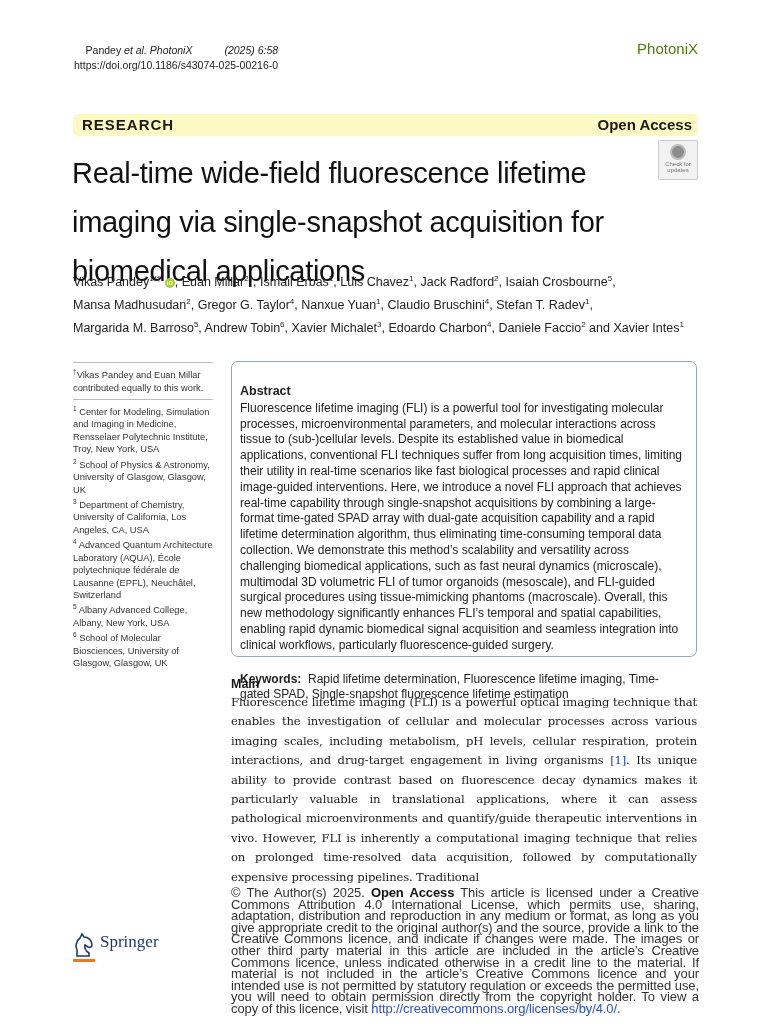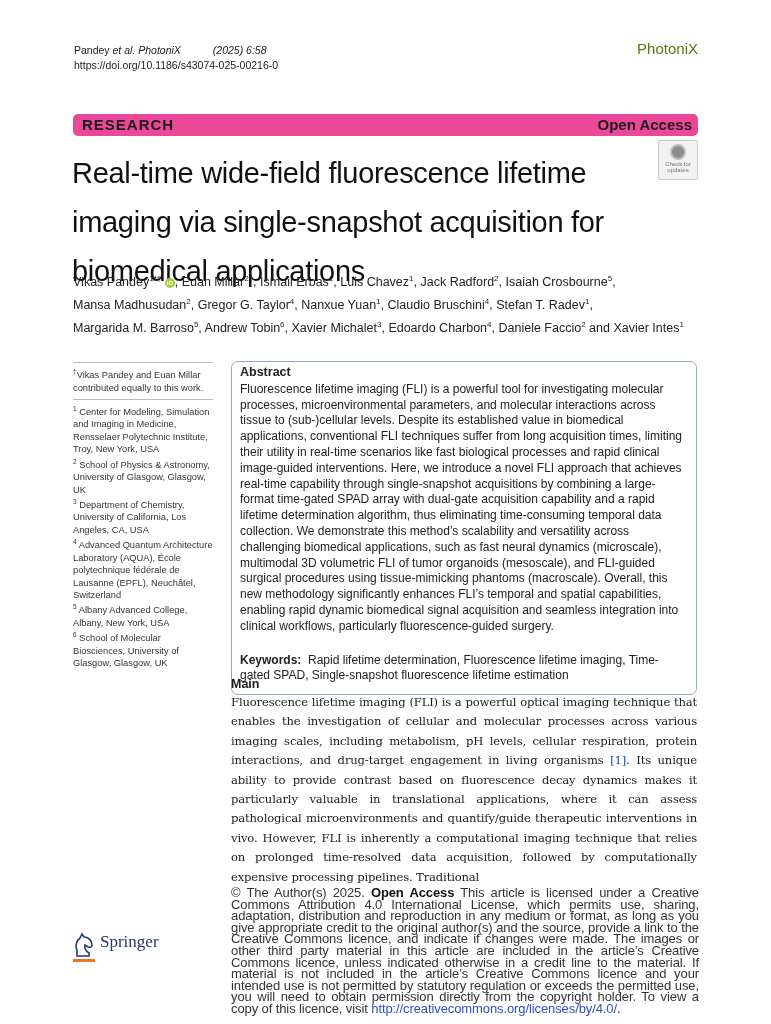--- a/index.html
+++ b/index.html
@@ -1,35 +1,35 @@
 <!DOCTYPE html>
 <html><head>
 <meta charset="utf-8">
 <style>
   html, body { margin:0; padding:0; background:#ffffff; }
   body { width:771px; height:1024px; position:relative; overflow:hidden; color:#1a1a1a; font-family:"Liberation Sans", sans-serif; }
   .abs { position:absolute; }
-  .hdr-left { left:74px; top:43px; font-size:10.5px; line-height:15px; color:#222; }
+  .hdr-left { left:74px; top:43px; font-size:10.5px; line-height:15px; color:#222;text-align:right; }
   .hdr-left .it { font-style:italic; }
   .hdr-left .gap { display:inline-block; width:32px; }
   .hdr-right { right:73px; top:40px; font-size:15px; color:#4d7c0f; }
-  .banner { left:73px; top:114px; width:625px; height:22px; background:#ec4899; border-radius:5px; }
+  .banner { left:73px; top:114px; width:625px; height:22px; background:#fef9c3; border-radius:5px; }
   .banner .lbl { position:absolute; left:9px; top:2px; font-weight:bold; font-size:15px; letter-spacing:1px; color:#1b1b1b; }
   .banner .oa { position:absolute; right:6px; top:2px; font-weight:bold; font-size:15px; color:#1b1b1b; }
   .title { left:72px; top:149px; width:560px; font-size:29px; line-height:49px; color:#111; letter-spacing:-0.3px; }
   .cfu { left:658px; top:140px; width:38px; height:38px; border:1px solid #ccc; background:#f2f2f2; border-radius:2px; text-align:center; }
   .cfu .circ { width:16px; height:16px; border-radius:50%; background:#8c8c8c; margin:3px auto 1px; border:2px solid #bdbdbd; box-sizing:border-box; }
   .cfu .t { font-size:6px; line-height:6px; color:#777; }
   .authors { left:73px; top:269px; width:640px; font-size:12.5px; line-height:19px; color:#222; }
   .authors sup { font-size:8px; }
   .orcid { display:inline-block; width:10px; height:10px; border-radius:50%; background:#a6ce39; color:#fff; font-size:6px; line-height:10px; text-align:center; vertical-align:1px; font-weight:bold; }
   .side { left:73px; top:362px; width:140px; font-size:9.3px; line-height:12.4px; color:#333; }
   .side .blk { border-top:1px solid #bbb; padding-top:3px; margin-bottom:5px; }
   .side sup { font-size:6.5px; }
-  .abstract { left:231px; top:361px; width:466px; height:334px; border:1px solid #8fa8c2; border-radius:7px; box-sizing:border-box; padding:3px 8px; font-size:12px; line-height:15.8px; color:#222; }
+  .abstract { left:231px; top:361px; width:466px; height:296px; border:1px solid #8fa8c2; border-radius:7px; box-sizing:border-box; padding:22px 8px; font-size:12px; line-height:15.8px; color:#222; }
   .abstract .h { font-weight:bold; font-size:12.5px; margin-bottom:1px; }
   .abstract .kw { margin-top:18px; }
   .abstract .kw b { font-weight:bold; }
   .main-h { left:231px; top:677px; font-weight:bold; font-size:12.5px; }
   .main-p { left:231px; top:693px; width:466px; font-family:"DejaVu Serif", serif; font-size:11.6px; line-height:19.4px; text-align:justify; color:#1a1a1a; letter-spacing:-0.15px; }
   .cite { color:#1a3cc8; }
   .lic { left:231px; top:887px; width:468px; font-size:13px; line-height:11.6px; color:#333; text-align:justify; letter-spacing:-0.1px; }
   .lic b { font-weight:bold; color:#111; }
   .lic a { color:#2b50c8; text-decoration:none; }
   .springer { left:73px; top:932px; height:30px; }

